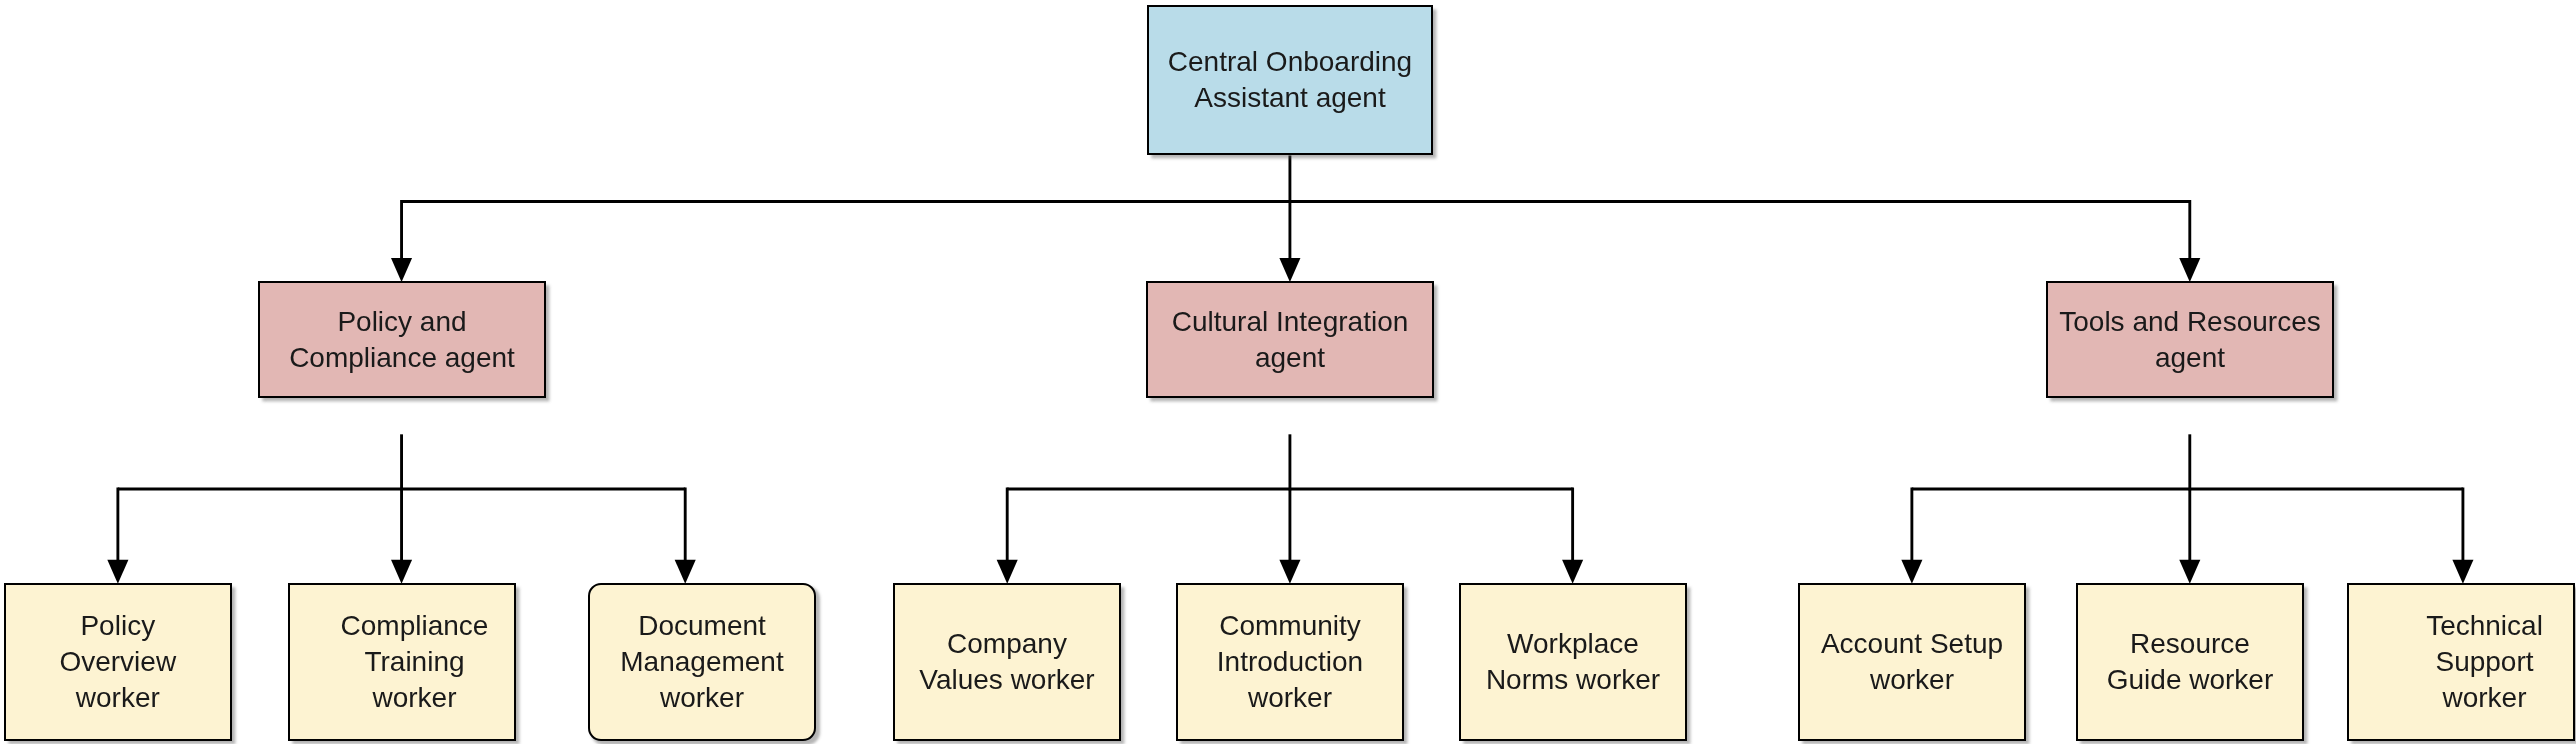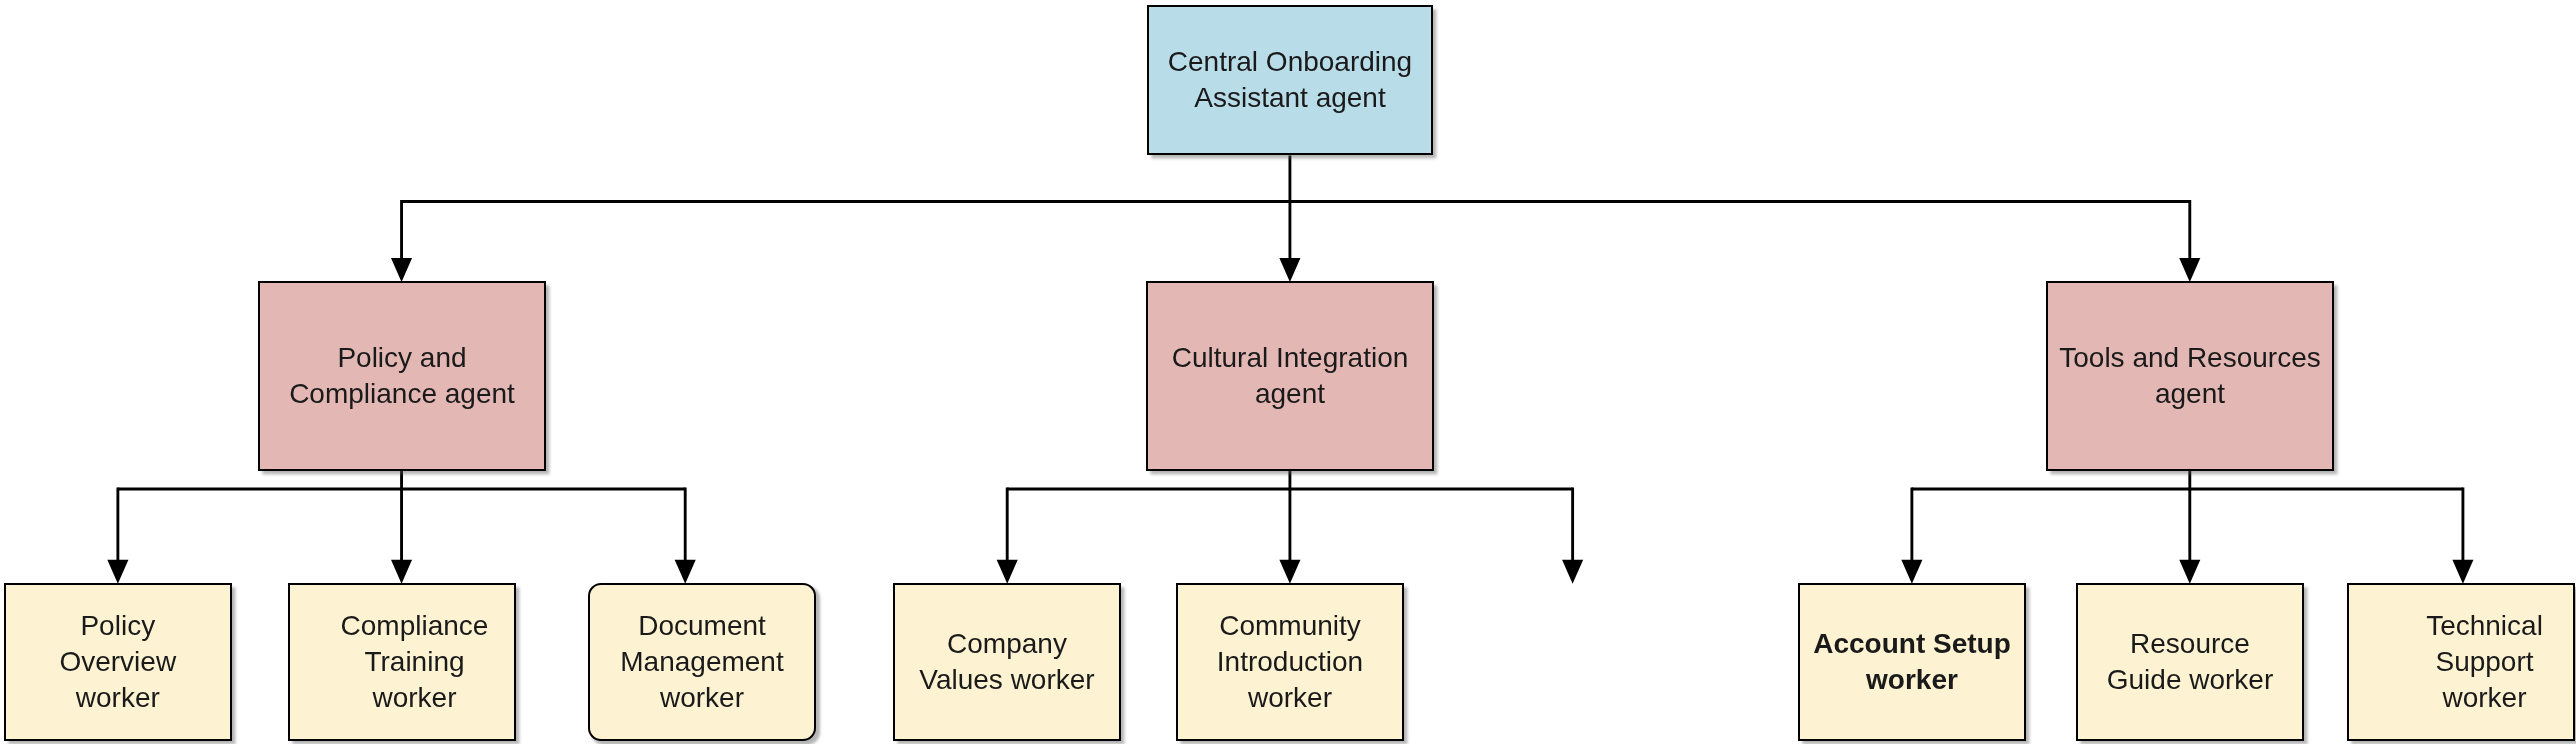--- a/index.html
+++ b/index.html
@@ -27,26 +27,26 @@
     box-sizing:border-box;
     border:2.9px solid var(--border);
     display:flex;align-items:center;justify-content:center;
     text-align:center;
     color:var(--text);
     font-size:28px;line-height:36px;
     white-space:pre-line;
     box-shadow:3.8px 3.8px 2.9px rgba(90,90,90,0.45);
   }
   .node-root{background:var(--root-fill);left:1147px;top:4.8px;width:286px;height:150px;}
-  .node-agent{background:var(--agent-fill);top:281px;width:288px;height:190px;}
+  .node-agent{background:var(--agent-fill);top:281px;width:288px;height:117px;}
   .node-worker{background:var(--worker-fill);top:583px;width:228px;height:158px;}
   #agent-0{left:258px;}  #agent-1{left:1146px;} #agent-2{left:2046px;}
   #worker-0{left:3.8px;}    #worker-1{left:288px;padding-left:25px;}  #worker-2{left:588px;border-radius:13px;}
   #worker-3{left:893px;}  #worker-4{left:1176px;} #worker-5{left:1459px;}
-  #worker-6{left:1798px;font-weight:bold;} #worker-7{left:2076px;} #worker-8{left:2347px;padding-left:47px;}
+  #worker-6{left:1798px;} #worker-7{left:2076px;} #worker-8{left:2347px;padding-left:47px;}
 </style>
 </head>
 <body>
 
 <div class="canvas">
 
   <svg class="edges" viewBox="0 0 2688 777" xmlns="http://www.w3.org/2000/svg">
     <g>
       <line x1="1346" y1="162" x2="1346" y2="211.5"></line>
       <line x1="419" y1="210" x2="2285" y2="210"></line>
@@ -124,20 +124,24 @@
   </div>
   <div class="node node-worker" id="worker-3">
     <span>Company
 Values worker</span>
   </div>
   <div class="node node-worker" id="worker-4">
     <span>Community
 Introduction
 worker</span>
   </div>
+  <div class="node node-worker" id="worker-5">
+    <span>Workplace
+Norms worker</span>
+  </div>
   <div class="node node-worker" id="worker-6">
     <span>Account Setup
 worker</span>
   </div>
   <div class="node node-worker" id="worker-7">
     <span>Resource
 Guide worker</span>
   </div>
   <div class="node node-worker" id="worker-8">
     <span>Technical

